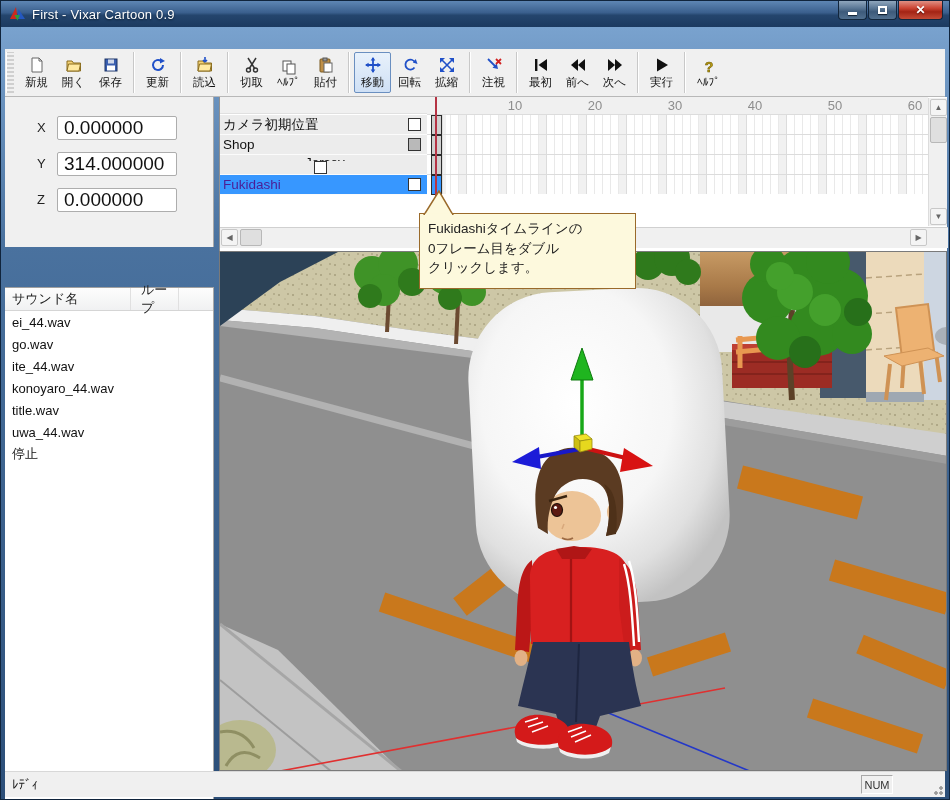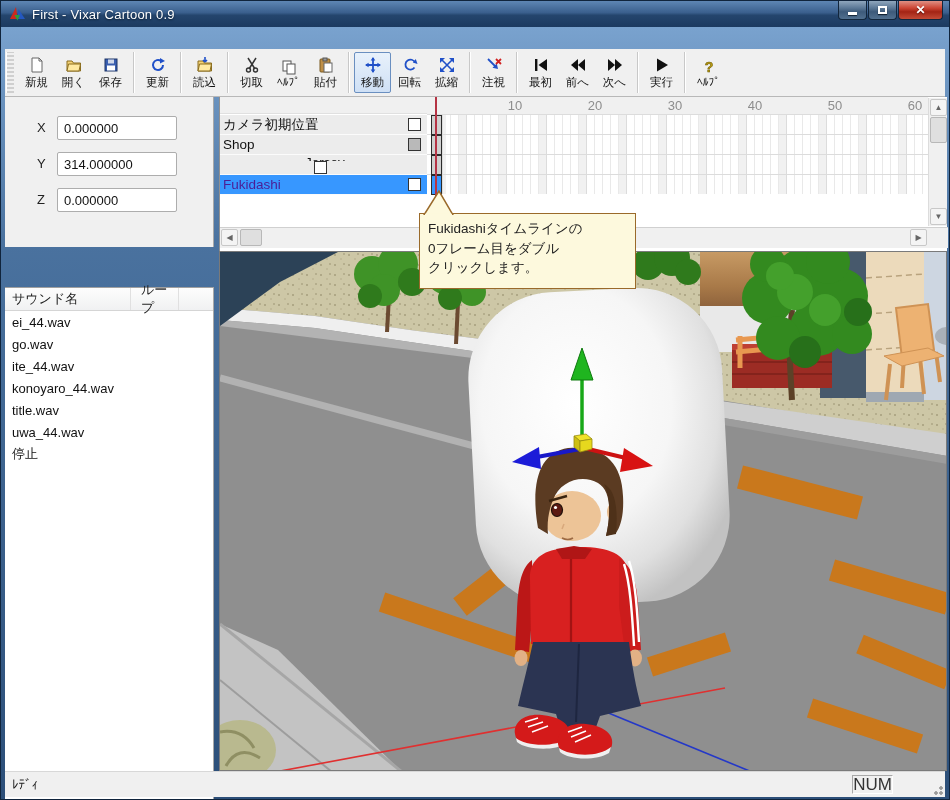--- a/index.html
+++ b/index.html
@@ -35,21 +35,21 @@
   .tb-btn{width:37px;margin:1px 0;border:1px solid transparent;background:transparent;display:flex;flex-direction:column;
           align-items:center;justify-content:center;gap:1px;padding:2px 0 1px;}
   .tb-btn.active{border:1px solid #6a8fc0;background:linear-gradient(180deg,#e8f1fb,#cfe0f5);border-radius:2px;}
   .tb-ico{height:17px;display:flex;align-items:center;justify-content:center;}
   .tb-label{font-size:11.5px;color:#111;white-space:nowrap;}
   
   .coord-panel{position:absolute;left:4px;top:96px;width:209px;height:150px;background:#f0f0f0;border-right:1px solid #a8a8a8;}
   .coord-row{position:absolute;left:0;width:100%;height:24px;}
   .coord-label{position:absolute;left:32px;top:4px;font-size:13px;color:#222;}
   .coord-input{position:absolute;left:52px;top:0;width:120px;height:24px;border:1px solid #adadad;border-radius:2px;
-               font-size:13px;padding:0 6px;color:#111;background:#fff;}
+               font-size:19px;padding:0 6px;color:#111;background:#fff;}
   .sound-panel{position:absolute;left:4px;top:246px;width:209px;height:524px;background:#fff;border-top:1px solid #a0a0a0;border-right:1px solid #a8a8a8;margin-top:40px;}
   .sound-header{height:23px;background:linear-gradient(180deg,#fdfdfd,#f0f1f2);border-bottom:1px solid #d5d5d5;
                 display:flex;font-size:13px;color:#222;align-items:center;}
   .sh-name{width:126px;padding-left:7px;border-right:1px solid #e0e0e0;height:100%;display:flex;align-items:center;}
   .sh-loop{width:48px;padding-left:10px;border-right:1px solid #e0e0e0;height:100%;display:flex;align-items:center;}
   .sound-row{height:22px;display:flex;align-items:center;padding-left:7px;font-size:13px;color:#111;}
   
   .timeline{position:absolute;left:218px;top:96px;width:728px;height:154px;background:#fff;border-left:1px solid #909090;}
   .tl-names{position:absolute;left:0;top:0;width:207px;height:130px;background:#fff;}
   .tl-names-cap{position:absolute;left:0;top:0;width:207px;height:17px;background:#f0f0f0;border-bottom:1px solid #e0e0e0;}
@@ -83,22 +83,22 @@
   .viewport{position:absolute;left:218px;top:250px;width:728px;height:520px;border:1px solid #7a7a7a;background:#8f8f8f;overflow:hidden;}
   .viewport svg{display:block;}
   
   .tooltip{position:absolute;left:418px;top:212px;width:217px;min-height:76px;background:#fdf9dd;border:1px solid #9a6a2a;
            z-index:50;padding:5px 8px;font-size:13.5px;line-height:1.45;color:#222;}
   .tooltip-arrow{position:absolute;left:2px;top:-24px;width:40px;height:25px;}
   
   .statusbar{position:absolute;left:4px;right:4px;top:770px;height:26px;background:#f0f0f0;border-top:1px solid #d8d8d8;
              font-size:13px;color:#222;}
   .status-text{position:absolute;left:7px;top:5px;}
-  .num-pane{position:absolute;right:52px;top:3px;width:41px;height:19px;border:1px solid;border-color:#a8a8a8 #fff #fff #a8a8a8;
-            display:flex;align-items:center;justify-content:center;font-size:17px;color:#333;}
+  .num-pane{position:absolute;right:52px;top:3px;width:32px;height:19px;border:1px solid;border-color:#a8a8a8 #fff #fff #a8a8a8;
+            display:flex;align-items:center;justify-content:center;font-size:11px;color:#333;}
   .resize-grip{position:absolute;right:1px;bottom:1px;width:14px;height:14px;
      background:
        radial-gradient(circle at 11px 11px,#9a9a9a 1.5px,transparent 2px),
        radial-gradient(circle at 11px 6px,#9a9a9a 1.5px,transparent 2px),
        radial-gradient(circle at 6px 11px,#9a9a9a 1.5px,transparent 2px);}
 </style>
 </head>
 <body>
 
 <div class="win">

